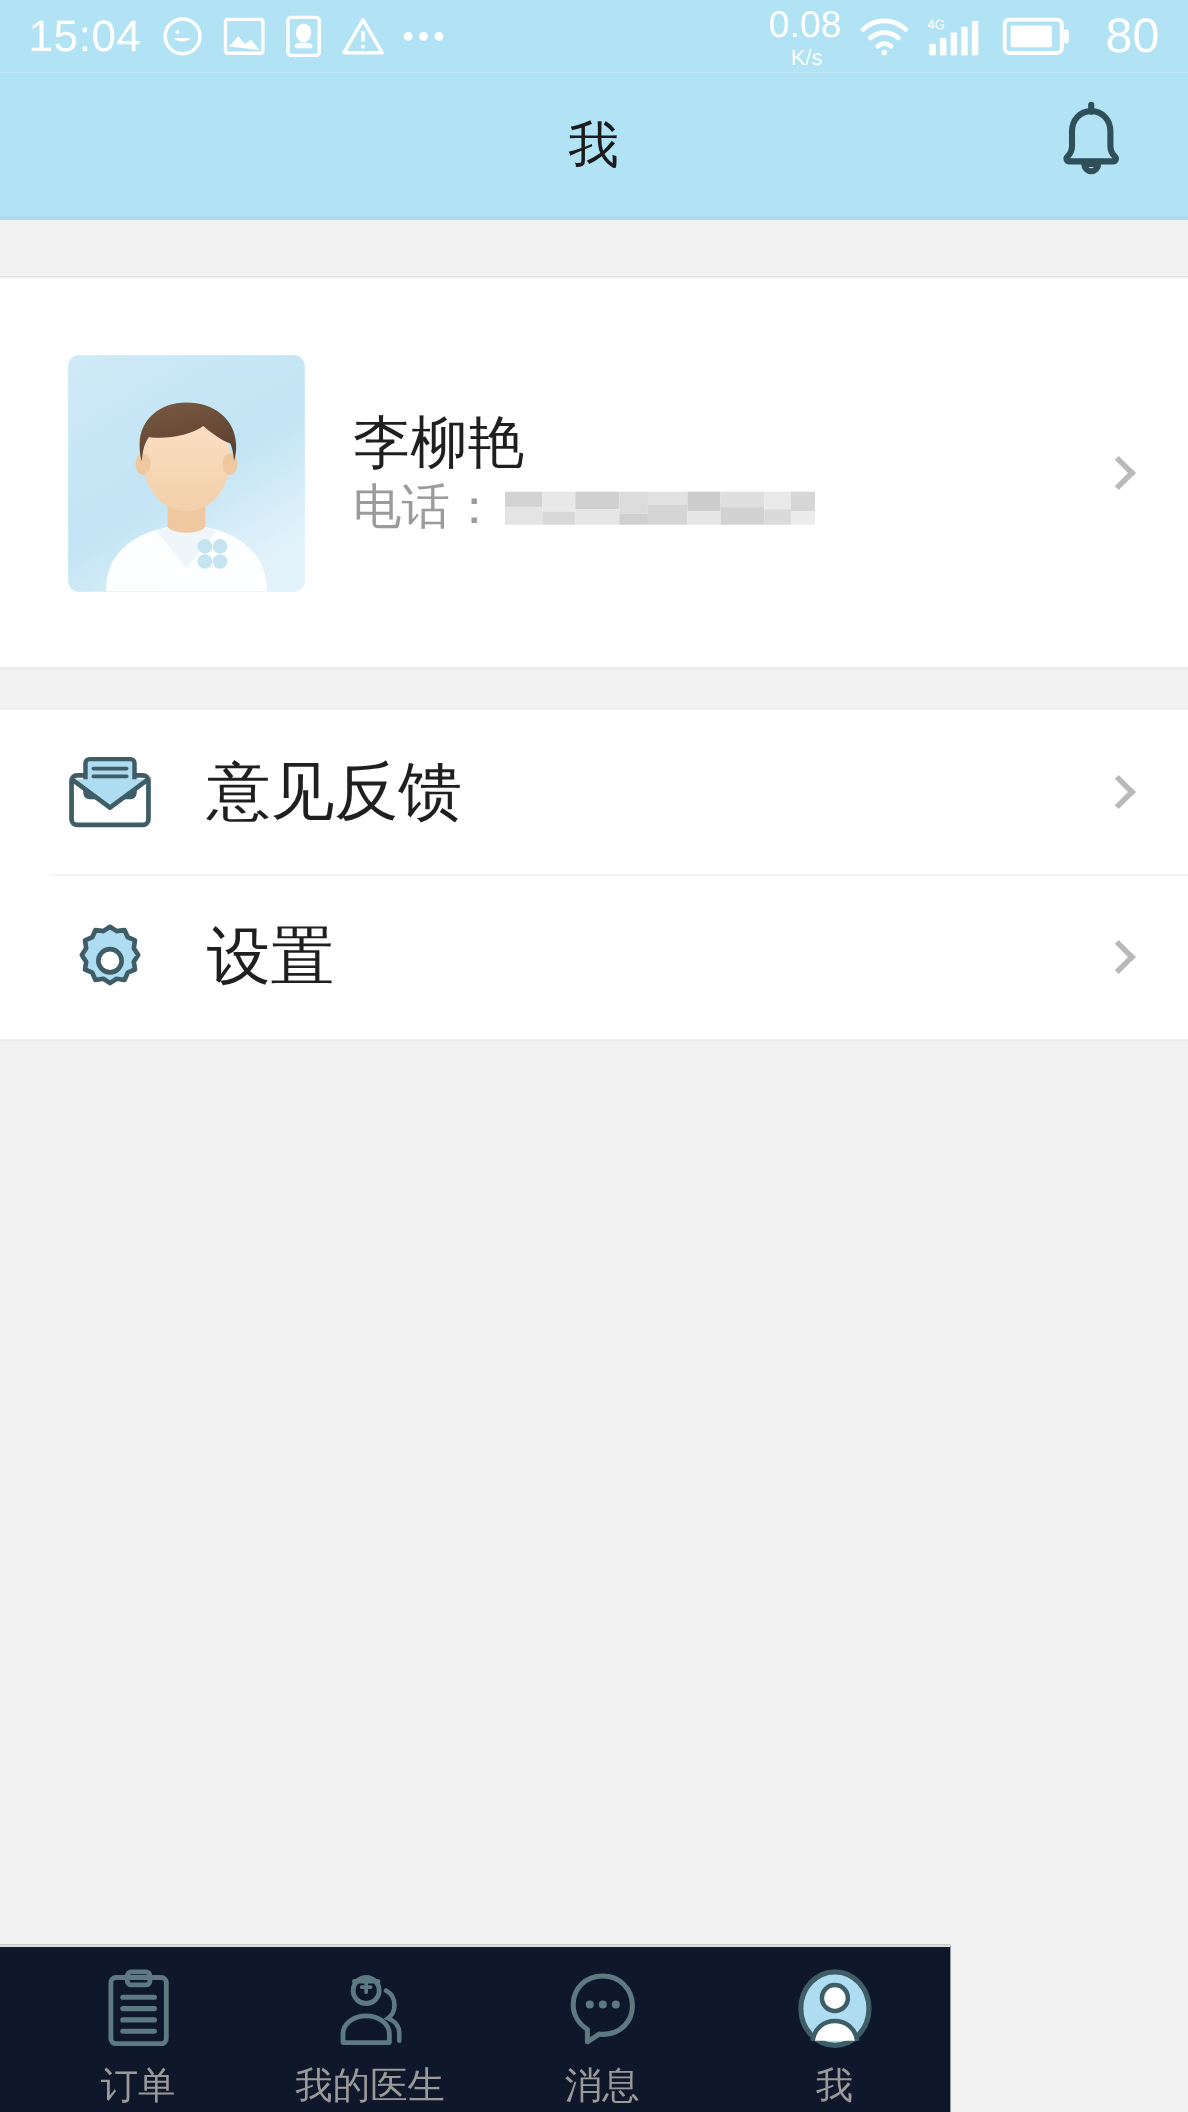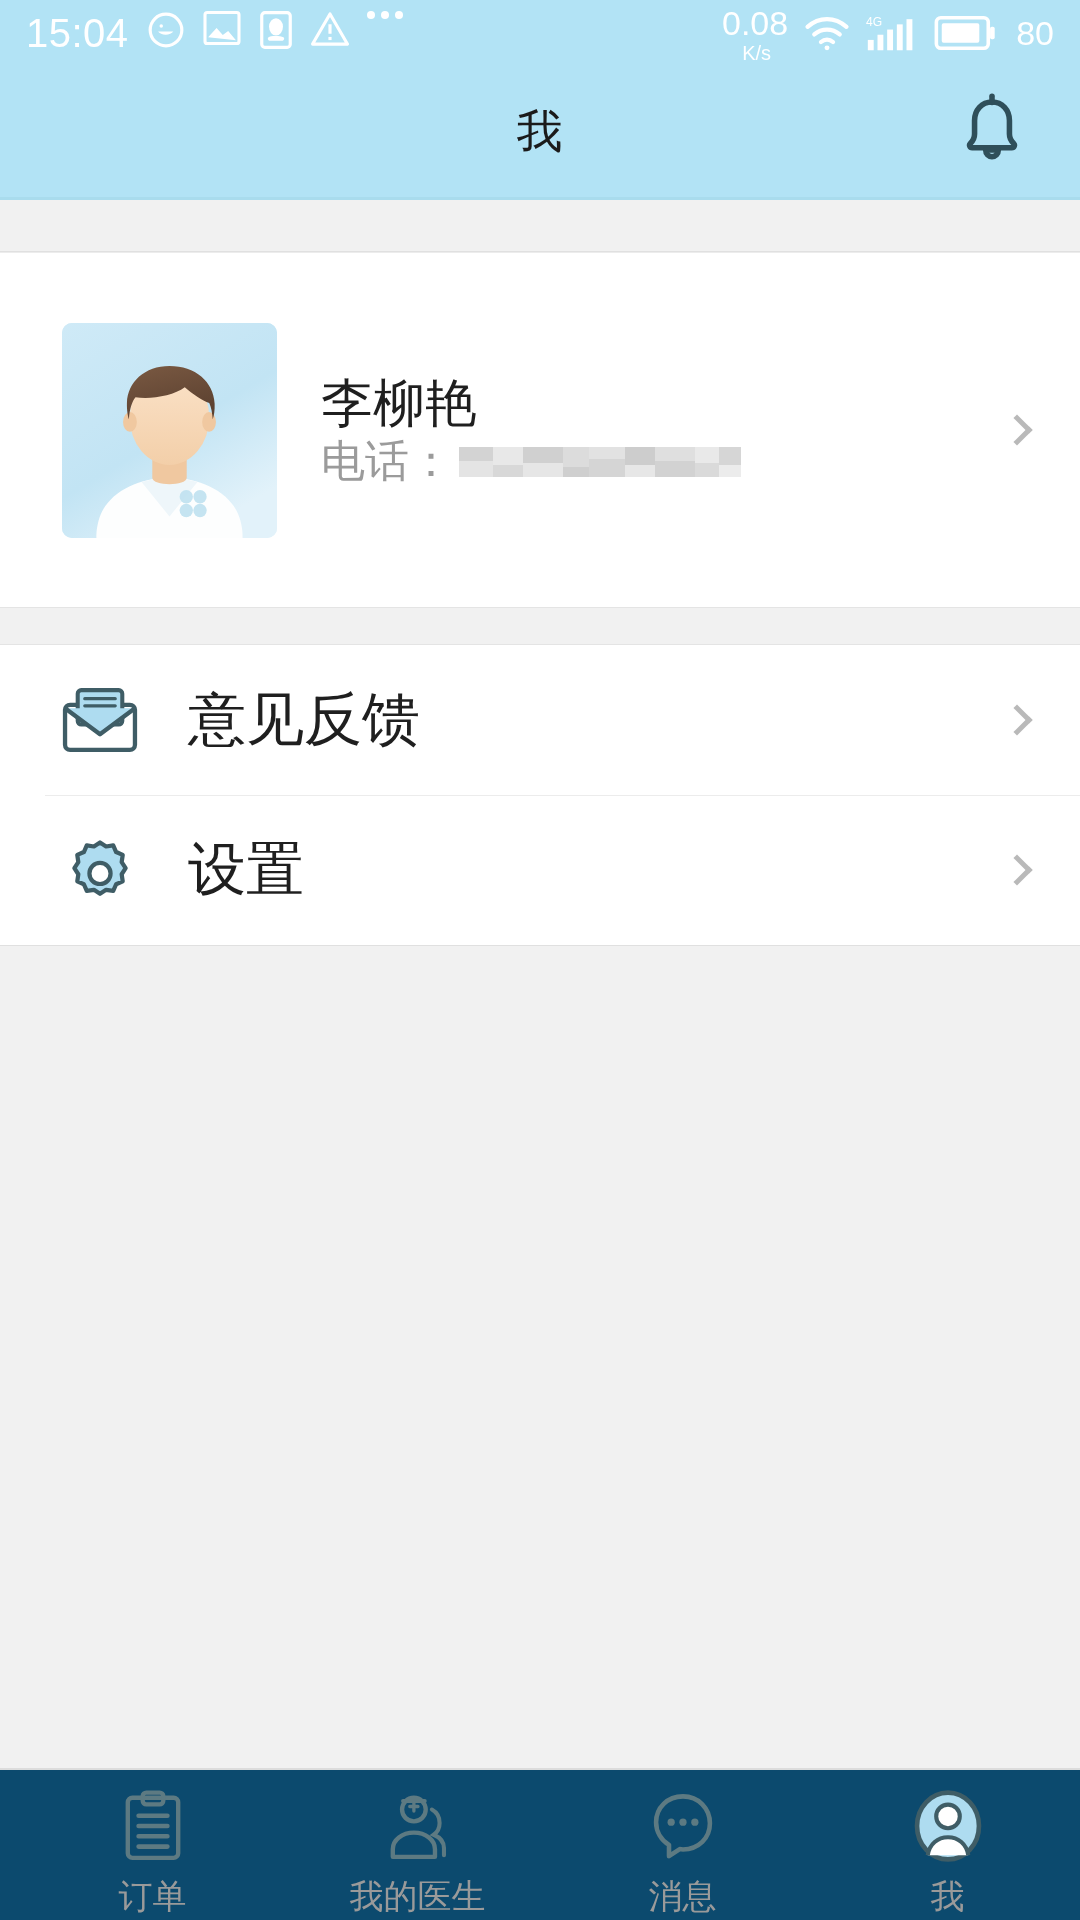--- a/index.html
+++ b/index.html
@@ -12,26 +12,26 @@
   .phone { position:relative; width:1080px; height:1920px; background:#f1f1f1; }
 
   
   .statusbar {
     position:absolute; top:0; left:0; width:1080px; height:66px;
     background:#b2e3f5;
     display:flex; align-items:center;
     padding:0 26px;
     color:#ffffff;
   }
-  .sb-left { display:flex; align-items:flex-start; gap:18px; }
+  .sb-left { display:flex; align-items:center; gap:18px; }
   .sb-time { font-size:40px; letter-spacing:0.5px; color:#ffffff; font-weight:400; }
   .sb-right { margin-left:auto; display:flex; align-items:center; gap:16px; }
   .sb-speed { font-size:34px; color:#ffffff; display:flex; align-items:center;flex-direction:column; }
   .sb-speed .unit { font-size:20px; margin-left:3px; line-height:1; }
-  .sb-batt-num { font-size:34px; color:#ffffff; margin-left:4px; }
+  .sb-batt-num { font-size:44px; color:#ffffff; margin-left:16px; }
   .sb-icon { display:inline-flex; align-items:center; justify-content:center; }
   .dots { display:flex; gap:6px; align-items:center; }
   .dots i { width:8px; height:8px; border-radius:50%; background:#ffffff; display:block; }
 
   
   .header {
     position:absolute; top:66px; left:0; width:1080px; height:134px;
     background:#b2e3f5;
     display:flex; align-items:center; justify-content:center;
     border-bottom:3px solid #a9dced;
@@ -101,22 +101,22 @@
   .menu-label { margin-left:50px; font-size:58px; color:#1f1f1f; }
 
   
   .filler {
     position:absolute; top:946px; left:0; width:1080px; height:824px;
     background:#f1f1f1;
   }
 
   
   .tabbar {
-    position:absolute; bottom:0; left:0; width:1080px; height:152px;
-    background:#0c4a6e;
+    position:absolute; bottom:0; left:0; width:864px; height:152px;
+    background:#0f172a;
     border-top:2px solid #dcdcdc;
     display:flex;
     padding-left:20px;
   }
   .tab {
     flex:1; display:flex; flex-direction:column; align-items:center;
     justify-content:center; gap:10px; padding-top:6px;
   }
   .tab-icon { width:86px; height:86px; display:flex; align-items:center; justify-content:center; }
   .tab-label { font-size:34px; color:#9a9a9a; line-height:1; }

